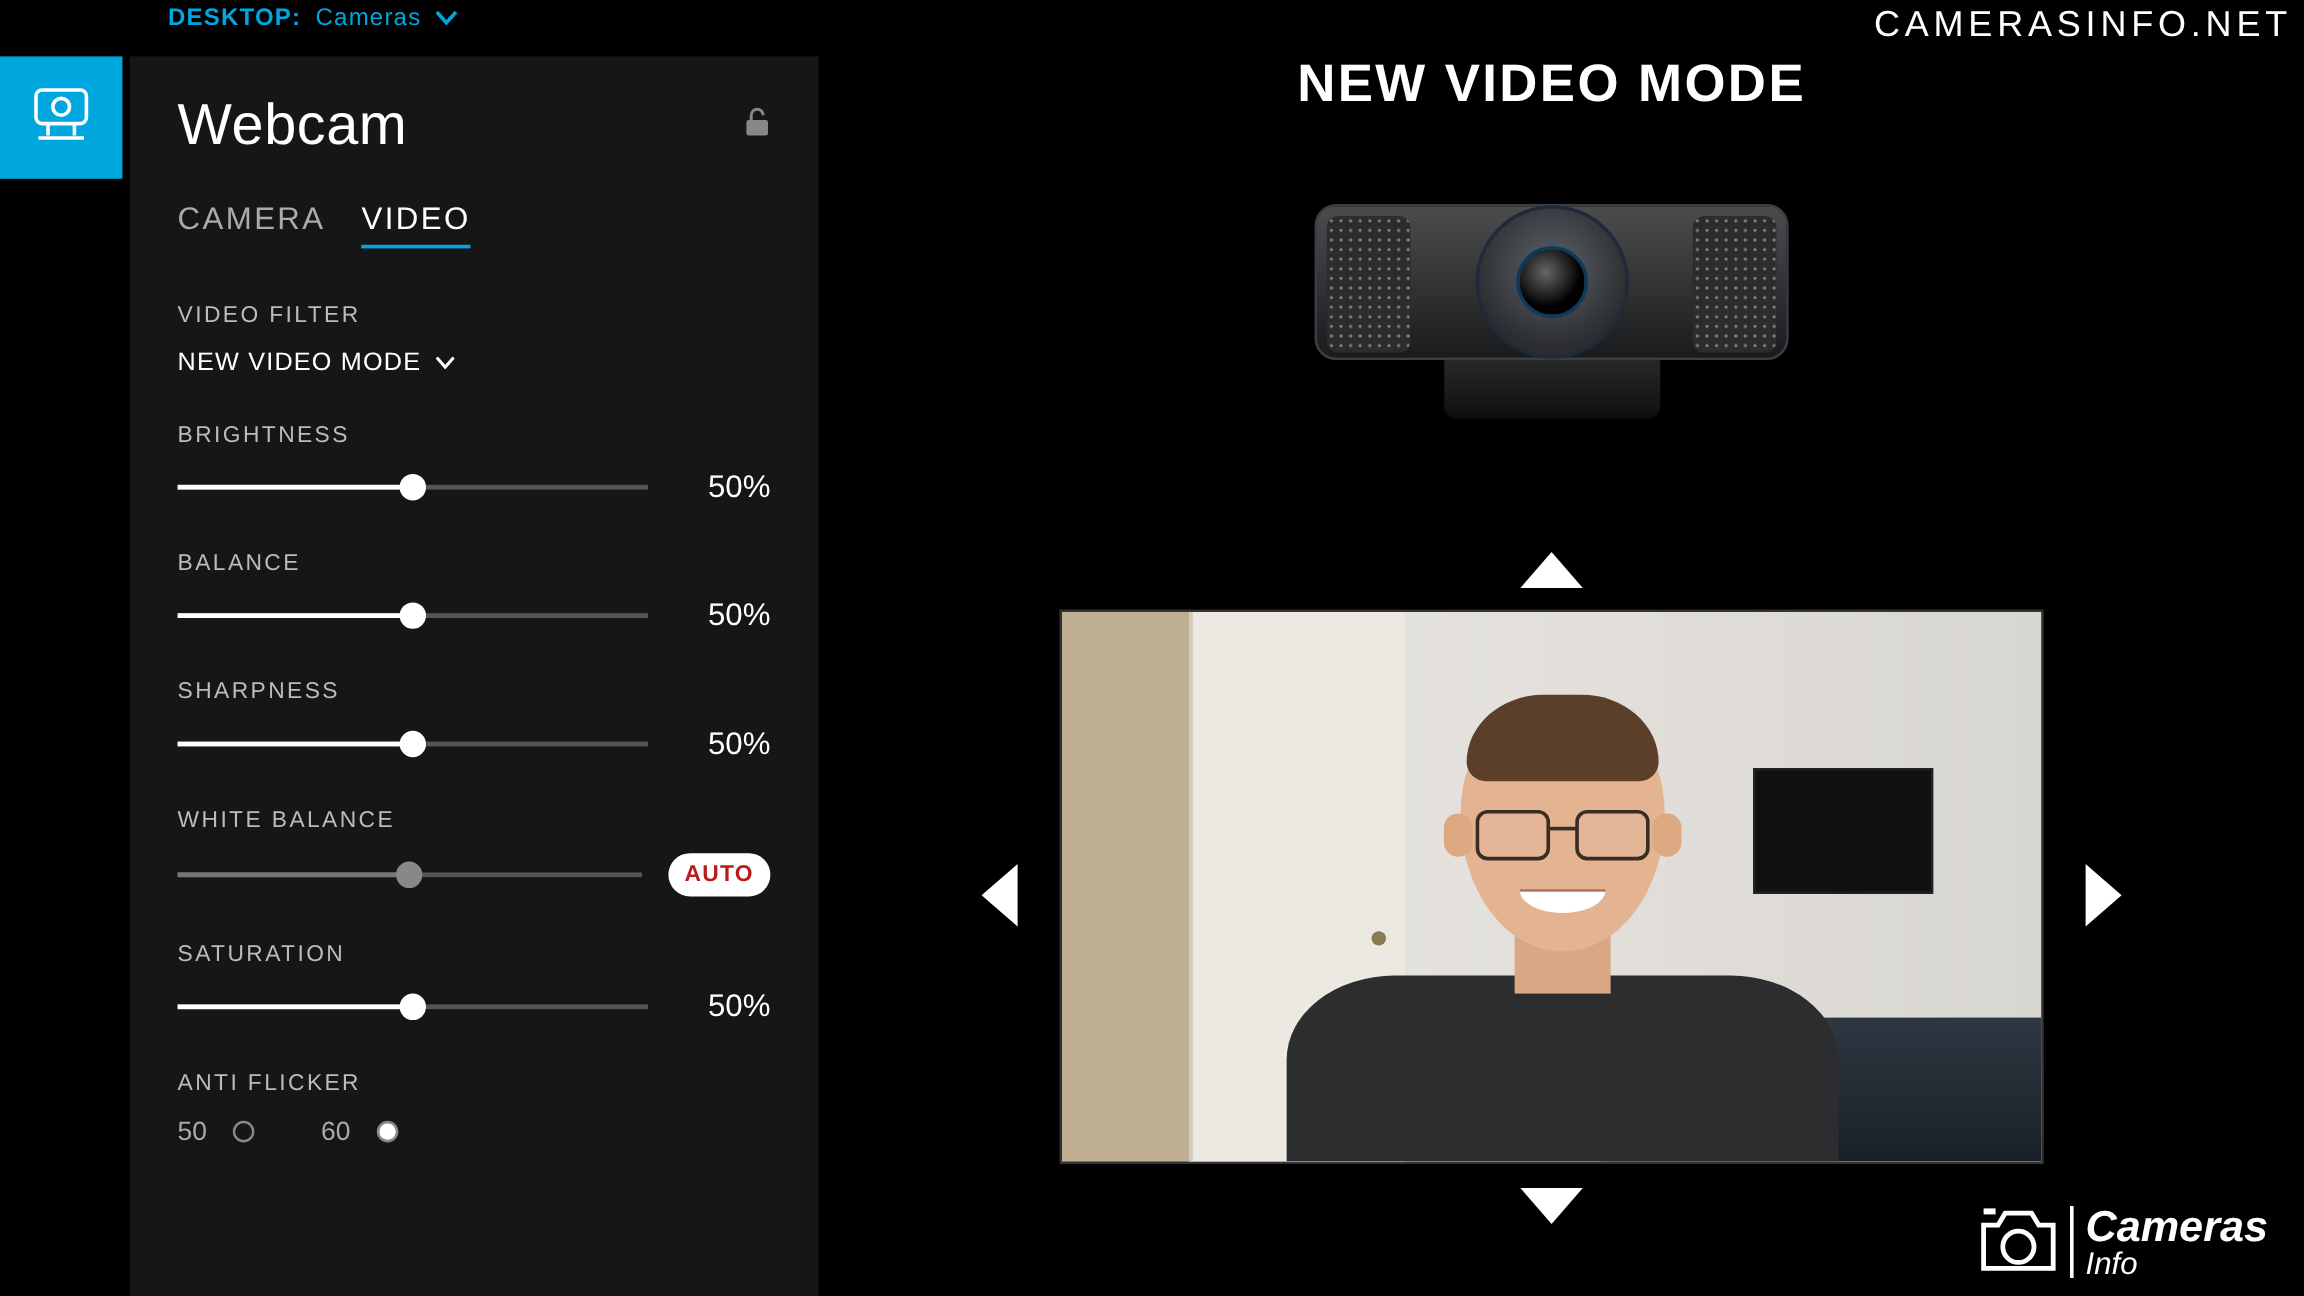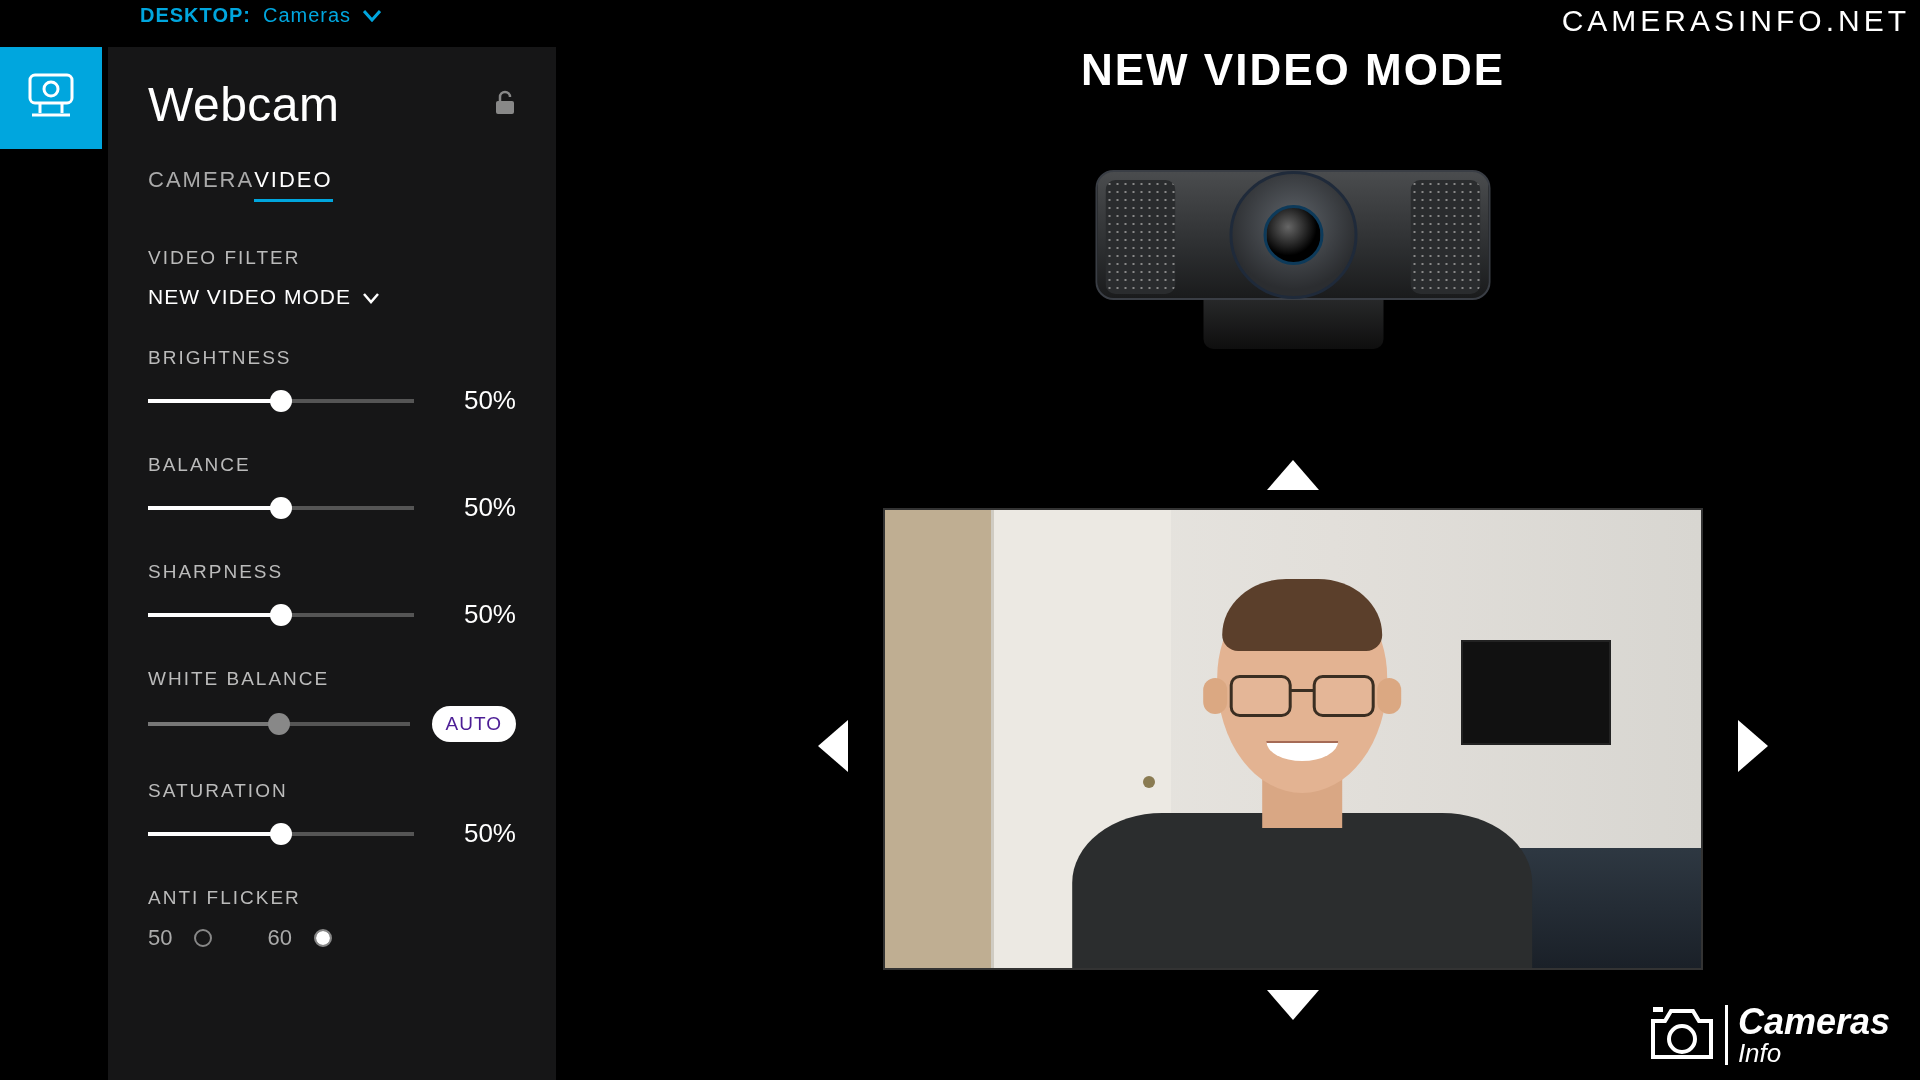--- a/index.html
+++ b/index.html
@@ -32,42 +32,43 @@
   height: 102px;
   background: #00a6de;
   display: flex;
   align-items: center;
   justify-content: center;
 }
 .panel {
   position: absolute;
   top: 47px;
   left: 108px;
-  width: 448px;
+  width: 574px;
   bottom: 0;
   background: #161617;
   padding: 30px 40px 20px 40px;
   overflow: hidden;
 }
 .panel-header {
   display: flex;
   justify-content: space-between;
   align-items: center;
   margin-bottom: 35px;
 }
 .panel-title {
   font-size: 48px;
   font-weight: 400;
   letter-spacing: 0.5px;
 }
 .lock-icon { color: #888; }
 .tabs {
   display: flex;
+  gap: 30px;
   margin-bottom: 45px;
-  font-size: 22px;
+  font-size: 26px;
   letter-spacing: 2px;
 }
 .tab { color: #aaa; cursor: pointer; padding-bottom: 6px; }
 .tab.active { color: #fff; border-bottom: 3px solid #00a6de; }
 .section { margin-bottom: 38px; }
 .section-label {
   font-size: 19px;
   letter-spacing: 2px;
   color: #bbb;
   margin-bottom: 16px;
@@ -107,23 +108,23 @@
 }
 .slider-thumb.disabled { background: #888; }
 .slider-value {
   font-size: 26px;
   font-weight: 500;
   min-width: 80px;
   text-align: right;
 }
 .auto-pill {
   background: #fff;
-  color: #4c1d95;
+  color: #b91c1c;
   font-size: 19px;
-  font-weight: 400;
+  font-weight: 700;
   letter-spacing: 1px;
   padding: 7px 14px;
   border-radius: 22px;
 }
 .anti-flicker-row {
   display: flex;
   gap: 55px;
   margin-top: 10px;
 }
 .af-option {

